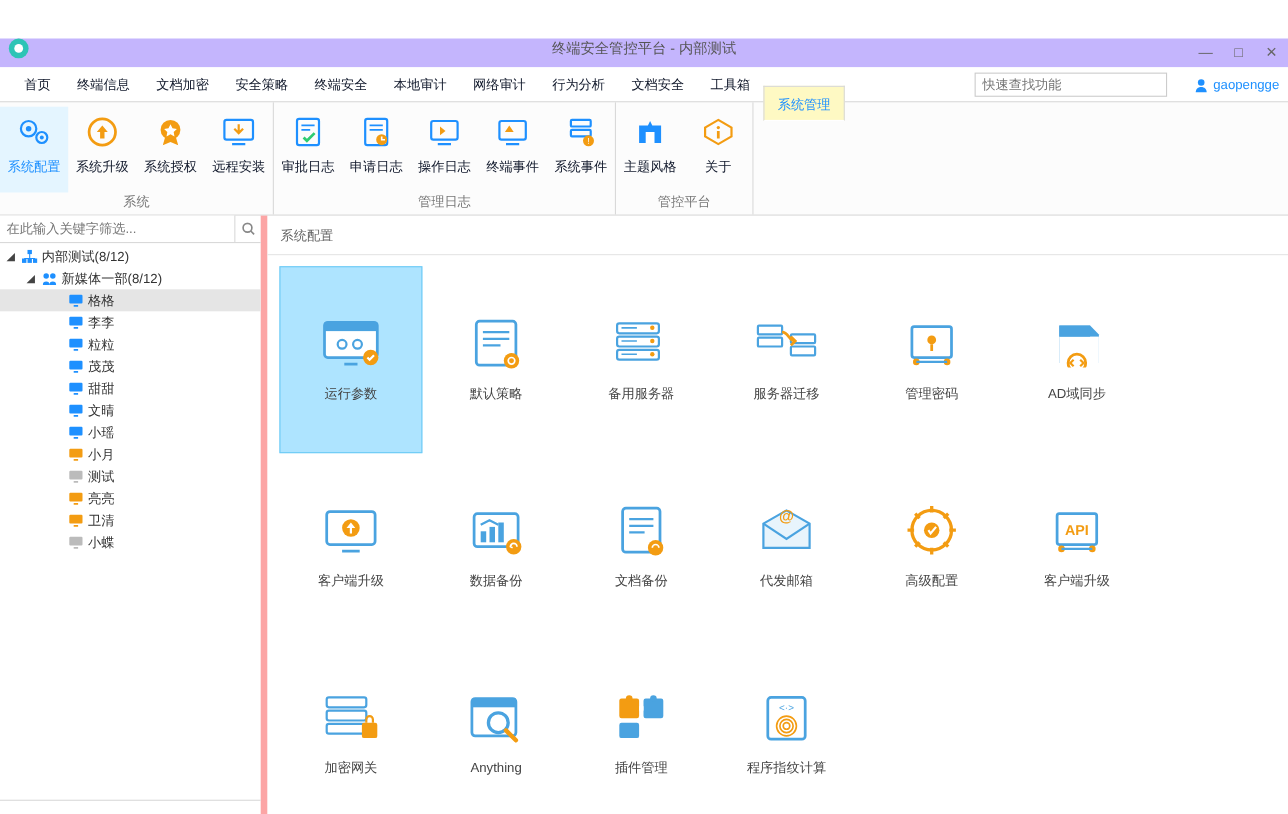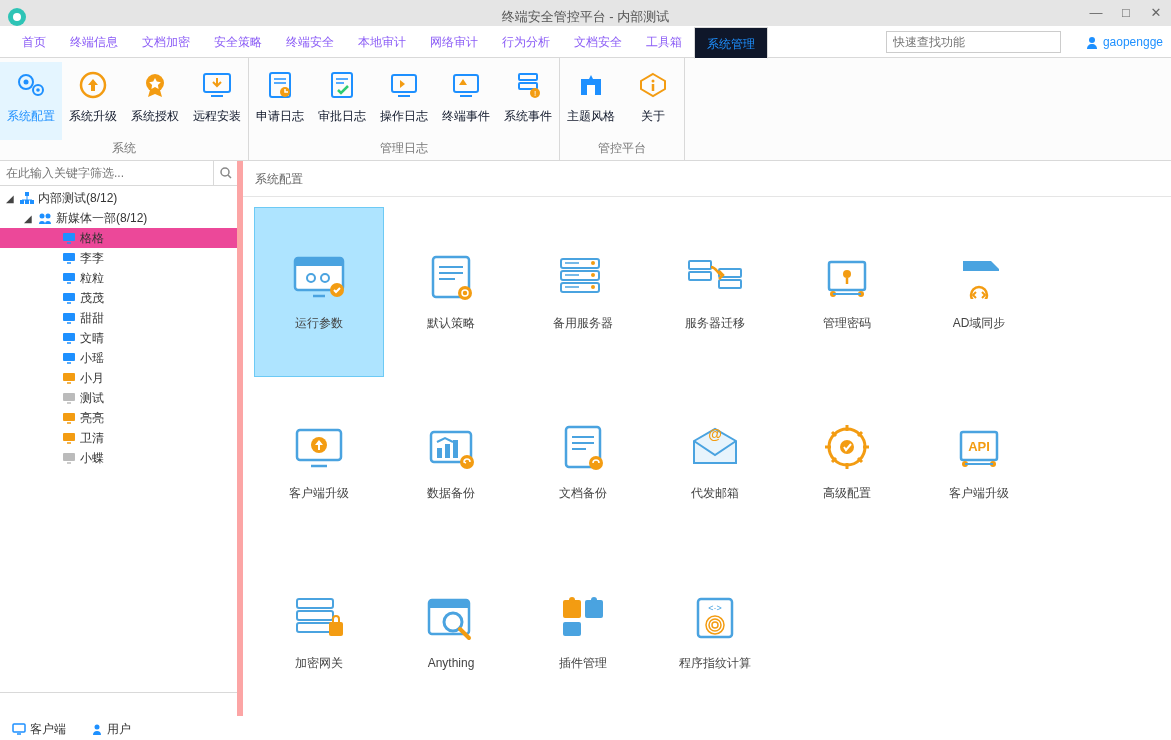--- a/index.html
+++ b/index.html
@@ -1,48 +1,48 @@
 <!DOCTYPE html>
 <html><head>
 <meta charset="utf-8">
 <style>
 *{box-sizing:border-box;margin:0;padding:0;font-family:"Microsoft YaHei","Segoe UI",sans-serif;}
 body{width:1171px;height:740px;background:#fff;font-size:12px;color:#333;overflow:hidden;}
 
-.title-bar{height:26px;background:#e5e5e5;display:flex;align-items:flex-end;position:relative;}
+.title-bar{height:26px;background:#c4b5fd;display:flex;align-items:flex-start;position:relative;margin-top:35px;}
 .title-bar .app-icon{width:18px;height:18px;background:#2ec4b6;border-radius:50%;margin-left:8px;position:relative;}
 .title-bar .app-icon::after{content:"";position:absolute;left:5px;top:5px;width:8px;height:8px;background:#fff;border-radius:50%;}
 .title-text{position:absolute;left:0;right:0;text-align:center;color:#555;font-size:13px;}
 .win-controls{position:absolute;right:0;display:flex;}
 .win-btn{width:30px;height:26px;text-align:center;line-height:26px;color:#666;cursor:pointer;font-size:13px;}
 
 .menu-bar{height:32px;display:flex;align-items:center;border-bottom:1px solid #d9d9d9;padding:0 10px;position:relative;}
-.menu-item{padding:0 12px;color:#8b5cf6;cursor:pointer;height:32px;line-height:32px;}
-.menu-item.active{color:#1e90ff;border:1px solid #d9d9d9;border-bottom:1px solid #fff;position:relative;top:1px;background:#0f172a;}
+.menu-item{padding:0 12px;color:#0f172a;cursor:pointer;height:32px;line-height:32px;}
+.menu-item.active{color:#1e90ff;border:1px solid #d9d9d9;border-bottom:1px solid #fff;position:relative;top:17px;background:#fef9c3;}
 .search-box{position:absolute;right:110px;width:175px;height:22px;border:1px solid #ccc;padding:0 6px;color:#aaa;font-size:12px;}
 .user-badge{position:absolute;right:8px;color:#1e90ff;display:flex;align-items:center;gap:4px;cursor:pointer;}
 
 .ribbon{height:103px;display:flex;border-bottom:1px solid #d9d9d9;background:#fcfcfc;}
 .ribbon-group{display:flex;flex-direction:column;border-right:1px solid #d9d9d9;padding:4px 0 0;}
 .ribbon-items{display:flex;flex:1;}
 .ribbon-item{width:62px;display:flex;flex-direction:column;align-items:center;justify-content:flex-start;padding-top:6px;cursor:pointer;gap:6px;}
 .ribbon-item.active{background:#e4f5ff;color:#1e90ff;}
 .ribbon-icon{width:34px;height:34px;display:flex;align-items:center;justify-content:center;}
 .ribbon-label{font-size:12px;color:#0f172a;}
 .ribbon-item.active .ribbon-label{color:#1e90ff;}
 .ribbon-group-title{height:20px;text-align:center;font-size:12px;color:#777;font-family:Liberation Serif, serif;}
 
 .main{display:flex;height:555px;}
 .left-panel{width:243px;border-right:6px solid #fca5a5;display:flex;flex-direction:column;}
 .filter-row{display:flex;border-bottom:1px solid #d9d9d9;}
 .filter-input{flex:1;height:24px;border:none;padding:0 6px;color:#888;font-size:12px;outline:none;}
 .filter-btn{width:24px;height:24px;border-left:1px solid #d9d9d9;display:flex;align-items:center;justify-content:center;color:#888;cursor:pointer;}
 .tree{flex:1;overflow:auto;padding:2px 0;}
 .tree-row{display:flex;align-items:center;height:20px;padding-left:6px;cursor:pointer;gap:4px;color:#333;white-space:nowrap;}
-.tree-row.selected{background:#ec4899;}
+.tree-row.selected{background:#e5e5e5;}
 .caret{width:10px;color:#444;font-size:10px;}
 .node-icon{width:14px;height:14px;display:inline-flex;align-items:center;justify-content:center;}
 .node-icon.org svg,.node-icon.group svg{fill:#1e90ff;}
 .node-icon.pc-on svg{fill:#1e90ff;}
 .node-icon.pc-off svg{fill:#bbb;}
 .node-icon.pc-warn svg{fill:#f39c12;}
 .tree-row.lvl1{padding-left:24px;}
 .tree-row.lvl2{padding-left:48px;}
 .bottom-tabs{height:24px;border-top:1px solid #d9d9d9;display:flex;}
 .btab{padding:0 12px;display:flex;align-items:center;gap:4px;border-right:1px solid #d9d9d9;cursor:pointer;background:#f4f4f4;margin-top:36px;}
@@ -140,37 +140,37 @@
       </div>
       <div class="ribbon-group-title">系统</div>
     </div>
     <div class="ribbon-group">
       <div class="ribbon-items">
         <div class="ribbon-item">
           <div class="ribbon-icon">
             <svg width="28" height="30">
               <rect x="4" y="3" width="20" height="24" rx="2" fill="none" stroke="#1e90ff" stroke-width="2"></rect>
               <line x1="8" y1="9" x2="20" y2="9" stroke="#1e90ff" stroke-width="1.5"></line>
+              <line x1="8" y1="13" x2="16" y2="13" stroke="#1e90ff" stroke-width="1.5"></line>
+              <path d="M10 20l3 3 7-7" stroke="#2ecc71" stroke-width="2.5" fill="none"></path>
+            </svg>
+          </div>
+          <div class="ribbon-label">审批日志</div>
+        </div>
+        <div class="ribbon-item">
+          <div class="ribbon-icon">
+            <svg width="28" height="30">
+              <rect x="4" y="3" width="20" height="24" rx="2" fill="none" stroke="#1e90ff" stroke-width="2"></rect>
+              <line x1="8" y1="9" x2="20" y2="9" stroke="#1e90ff" stroke-width="1.5"></line>
               <line x1="8" y1="13" x2="20" y2="13" stroke="#1e90ff" stroke-width="1.5"></line>
               <circle cx="19" cy="22" r="5" fill="#f39c12"></circle>
               <path d="M19 19v3h3" stroke="#fff" stroke-width="1.5" fill="none"></path>
             </svg>
           </div>
           <div class="ribbon-label">申请日志</div>
-        </div>
-        <div class="ribbon-item">
-          <div class="ribbon-icon">
-            <svg width="28" height="30">
-              <rect x="4" y="3" width="20" height="24" rx="2" fill="none" stroke="#1e90ff" stroke-width="2"></rect>
-              <line x1="8" y1="9" x2="20" y2="9" stroke="#1e90ff" stroke-width="1.5"></line>
-              <line x1="8" y1="13" x2="16" y2="13" stroke="#1e90ff" stroke-width="1.5"></line>
-              <path d="M10 20l3 3 7-7" stroke="#2ecc71" stroke-width="2.5" fill="none"></path>
-            </svg>
-          </div>
-          <div class="ribbon-label">审批日志</div>
         </div>
         <div class="ribbon-item">
           <div class="ribbon-icon">
             <svg width="30" height="28">
               <rect x="3" y="4" width="24" height="17" rx="2" fill="none" stroke="#1e90ff" stroke-width="2"></rect>
               <path d="M11 9l5 4-5 4z" fill="#f39c12"></path>
               <line x1="9" y1="25" x2="21" y2="25" stroke="#1e90ff" stroke-width="2"></line>
             </svg>
           </div>
           <div class="ribbon-label">操作日志</div>

